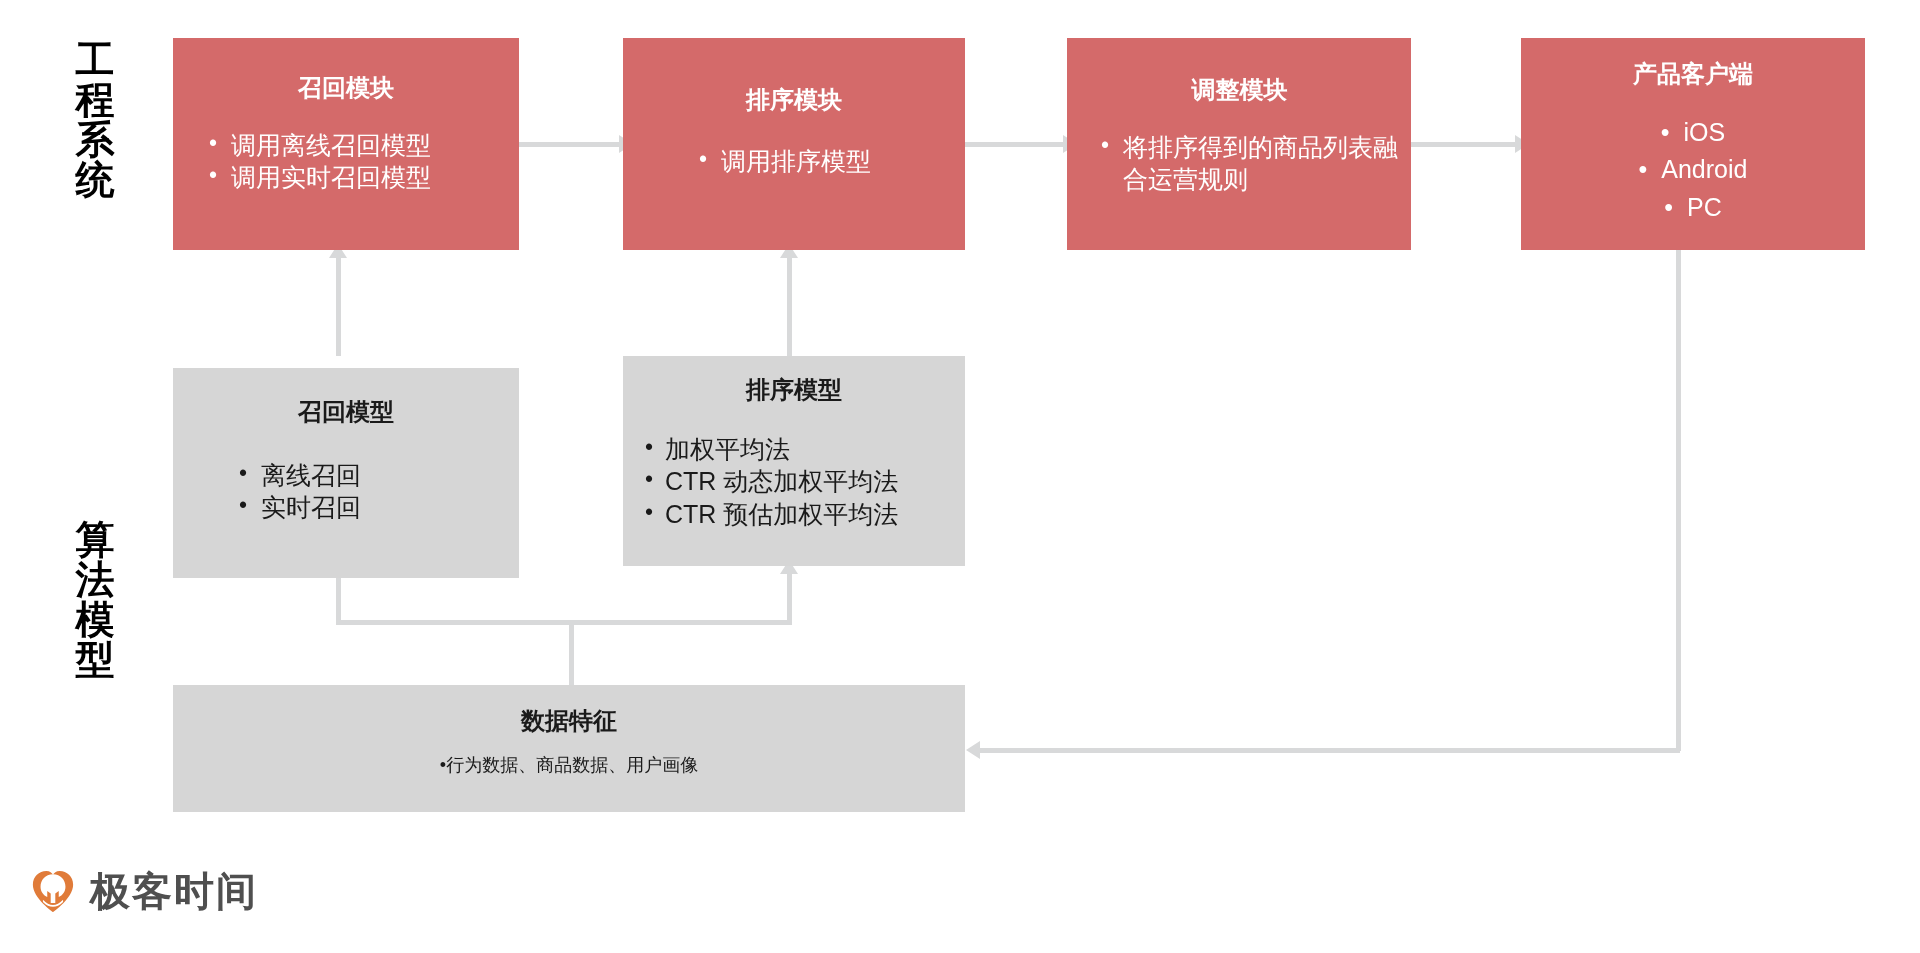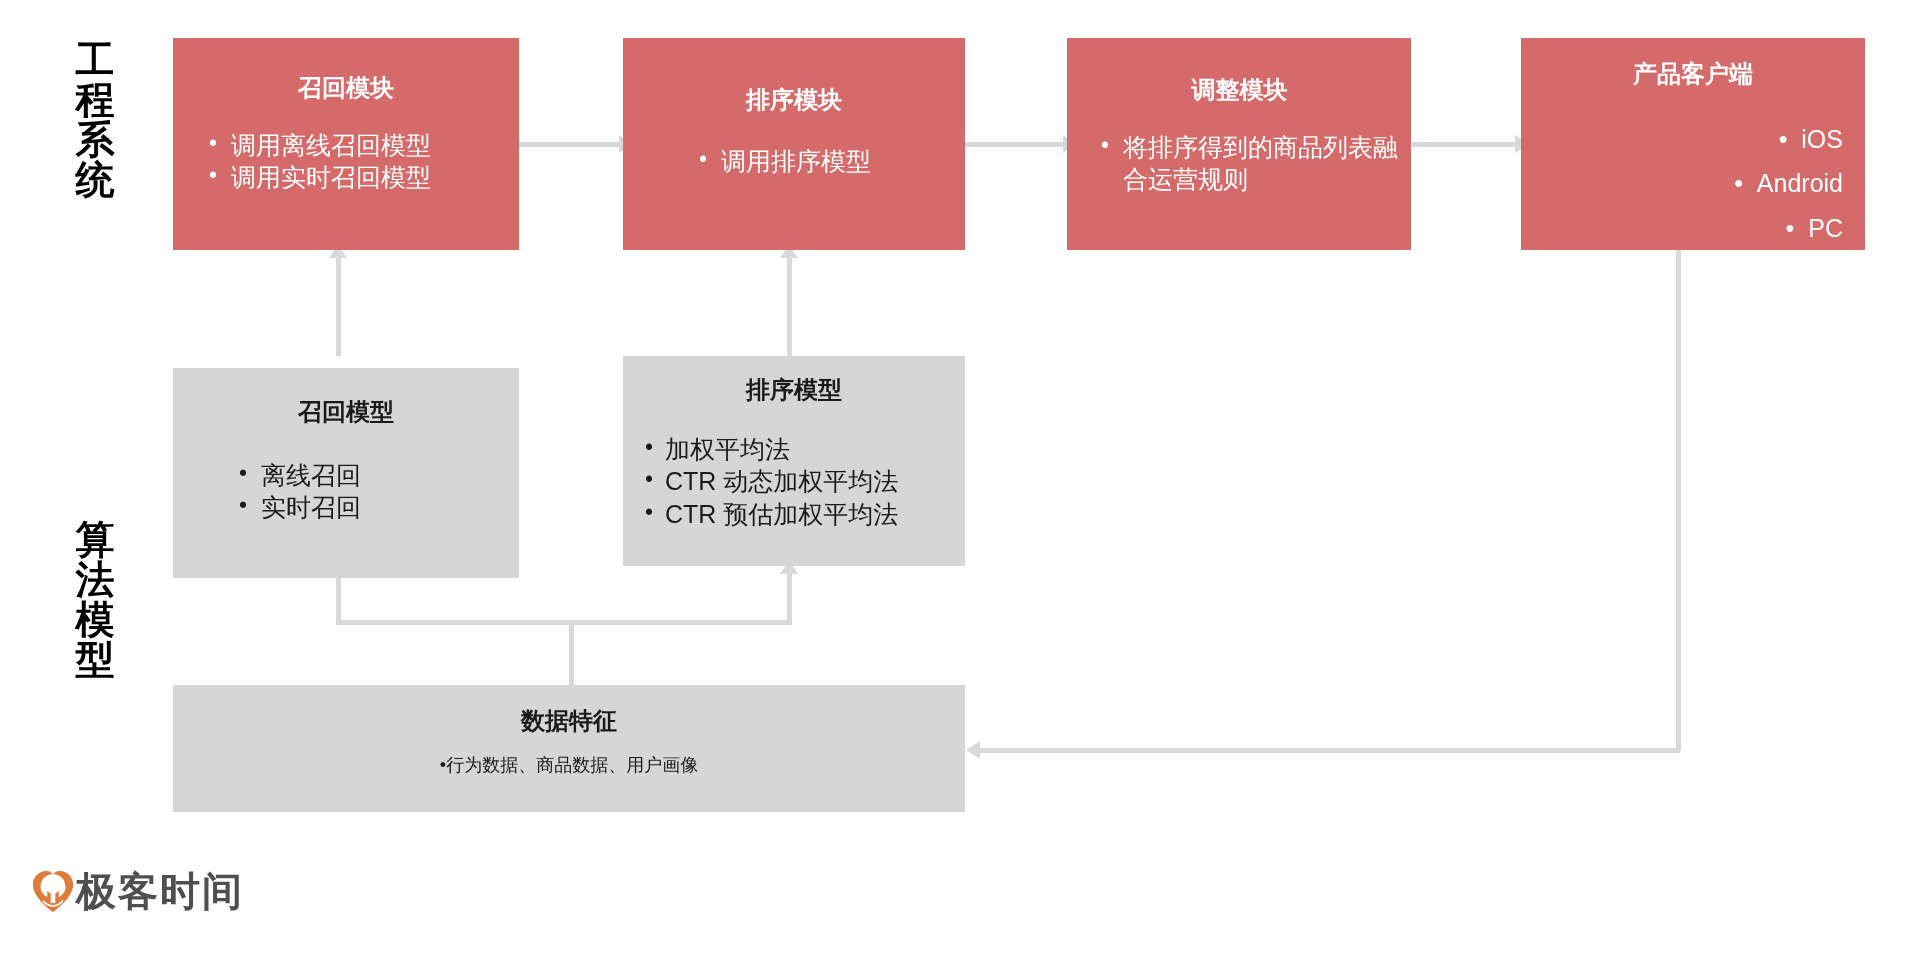--- a/index.html
+++ b/index.html
@@ -85,21 +85,21 @@
   }
   ul.bullets.tight > li { padding-left: 24px; }
 
   
   ul.bullets-c {
     margin: 0;
     padding: 0;
     list-style: none;
     text-align: center;
   }
-  ul.bullets-c > li { margin: 12px; text-align: right; }
+  ul.bullets-c > li { margin: 5px; }
   ul.bullets-c > li:before {
     content: "\2022\00a0\00a0";
   }
 
   
   .conn {
     position: absolute;
     background: #d8d9da;
   }
   .arrow-head {
@@ -123,20 +123,21 @@
     border-bottom: 14px solid #d8d9da;
   }
 
   
   #logo {
     position: absolute;
     left: 30px;
     top: 868px;
     display: flex;
     align-items: center;
+    gap: 14px;
   }
   .logo-mark {
     width: 46px;
     height: 46px;
     position: relative;
   }
   .logo-text {
     font-size: 40px;
     font-weight: bold;
     color: #4f4f4f;

